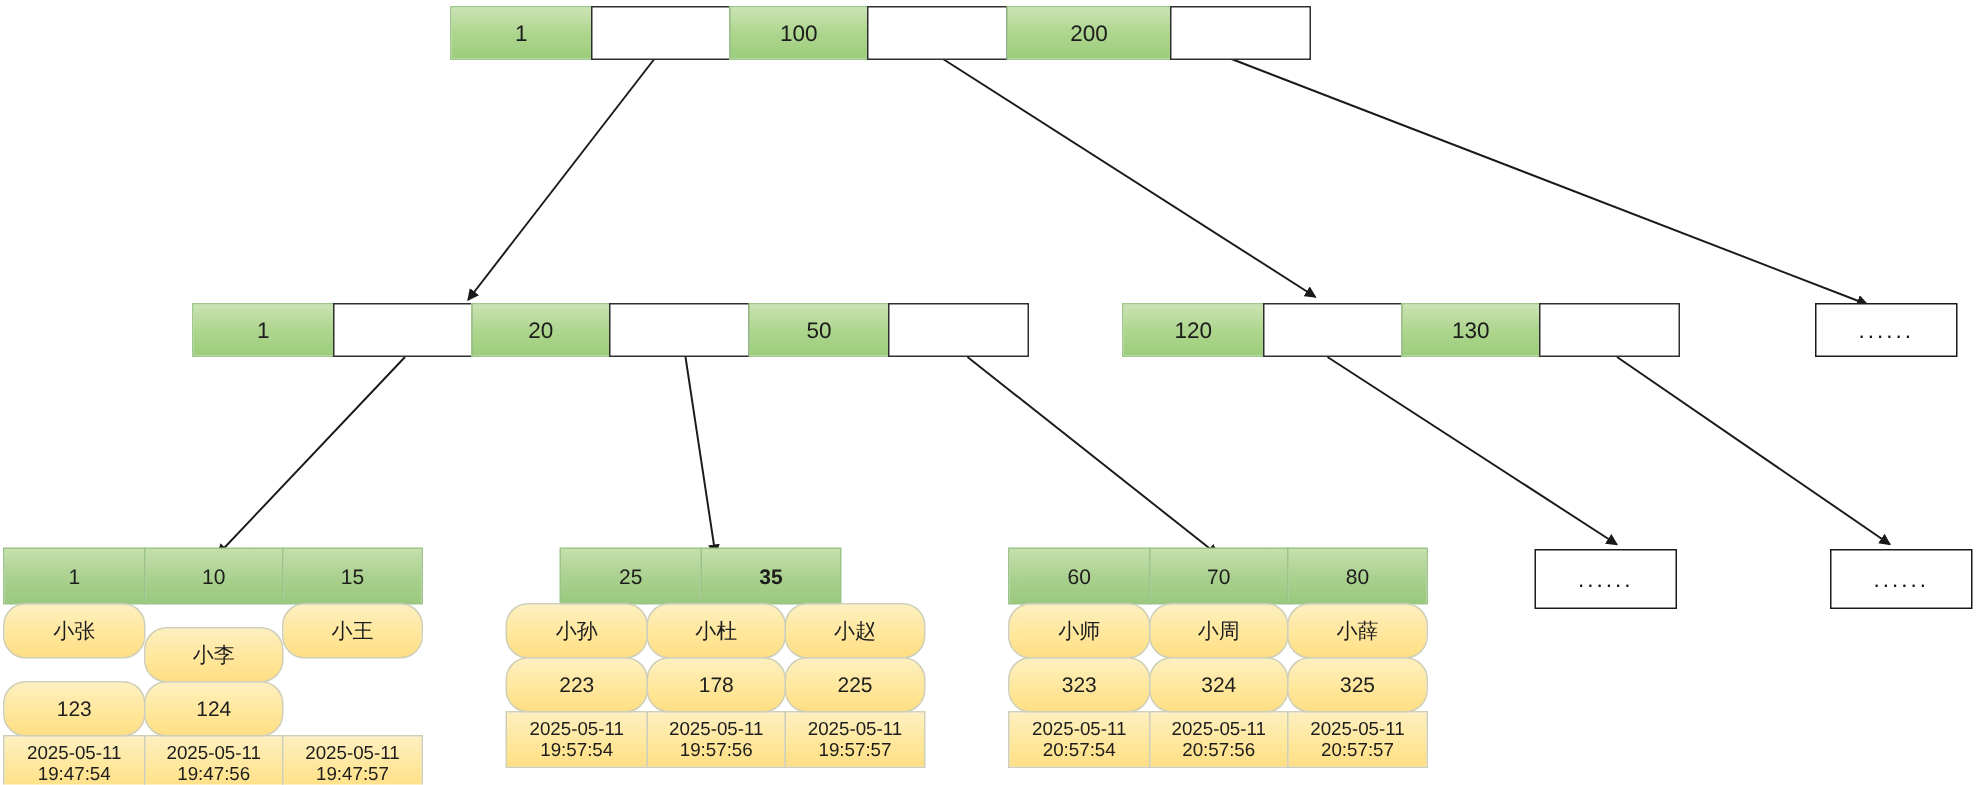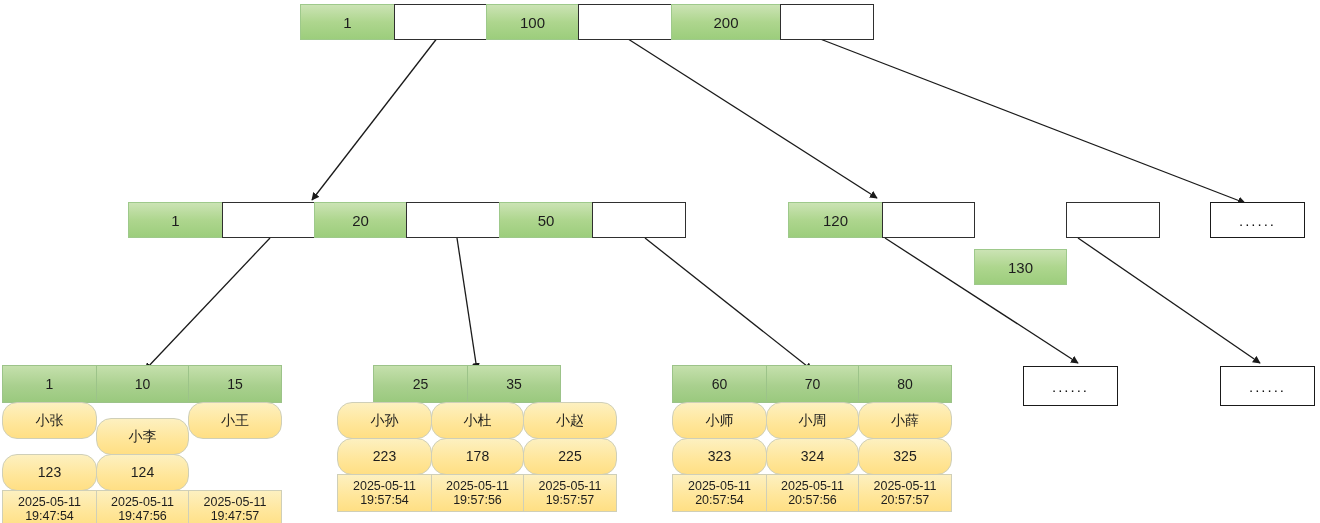--- a/index.html
+++ b/index.html
@@ -149,24 +149,24 @@
 
   <div class="index-node" style="left:128px; top:202px;">
     <div class="cell-key" style="width:95px;">1</div>
     <div class="cell-ptr" style="width:93px;"></div>
     <div class="cell-key" style="width:93px;">20</div>
     <div class="cell-ptr" style="width:94px;"></div>
     <div class="cell-key" style="width:94px;">50</div>
     <div class="cell-ptr" style="width:94px;"></div>
   </div>
 
-  <div class="index-node" style="left:788px; top:202px;">
+  <div class="index-node" style="left:748px; top:202px;">
     <div class="cell-key" style="width:95px;">120</div>
     <div class="cell-ptr" style="width:93px;"></div>
-    <div class="cell-key" style="width:93px;margin-top:47px;">130</div>
+    <div class="cell-key" style="width:93px;">130</div>
     <div class="cell-ptr" style="width:94px;"></div>
   </div>
 
   <div class="ellipsis-node" style="left:1210px; top:202px; width:95px; height:36px;">......</div>
 
   <div class="leaf" style="left:2px; top:365px;">
     <div class="leaf-row head">
       <div class="leaf-cell" style="width:95px;">1</div>
       <div class="leaf-cell" style="width:93px;">10</div>
       <div class="leaf-cell" style="width:94px;">15</div>
@@ -186,21 +186,21 @@
       <div class="leaf-cell" style="width:93px;">2025-05-11
 19:47:56</div>
       <div class="leaf-cell" style="width:94px;">2025-05-11
 19:47:57</div>
     </div>
   </div>
 
   <div class="leaf" style="left:337px; top:365px;">
     <div class="leaf-row head">
       <div class="leaf-cell" style="width:95px;margin-left:36px;">25</div>
-      <div class="leaf-cell" style="width:94px;">35</div>
+      <div class="leaf-cell" style="width:94px;font-weight:bold;">35</div>
     </div>
     <div class="leaf-row name">
       <div class="leaf-cell" style="width:95px;">小孙</div>
       <div class="leaf-cell" style="width:93px;">小杜</div>
       <div class="leaf-cell" style="width:94px;">小赵</div>
     </div>
     <div class="leaf-row num">
       <div class="leaf-cell" style="width:95px;">223</div>
       <div class="leaf-cell" style="width:93px;">178</div>
       <div class="leaf-cell" style="width:94px;">225</div>

